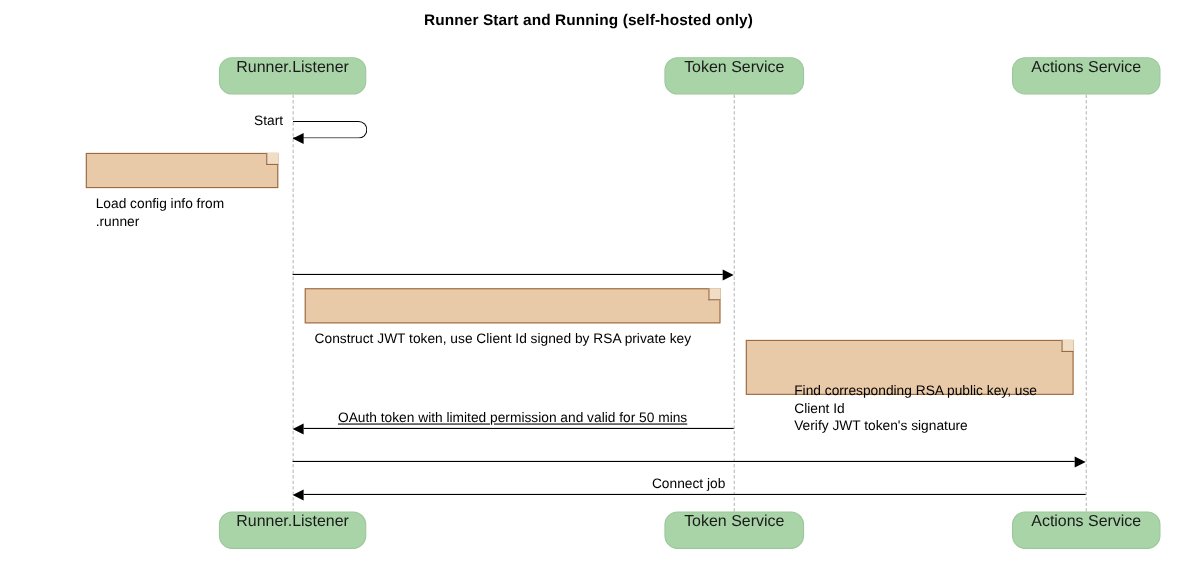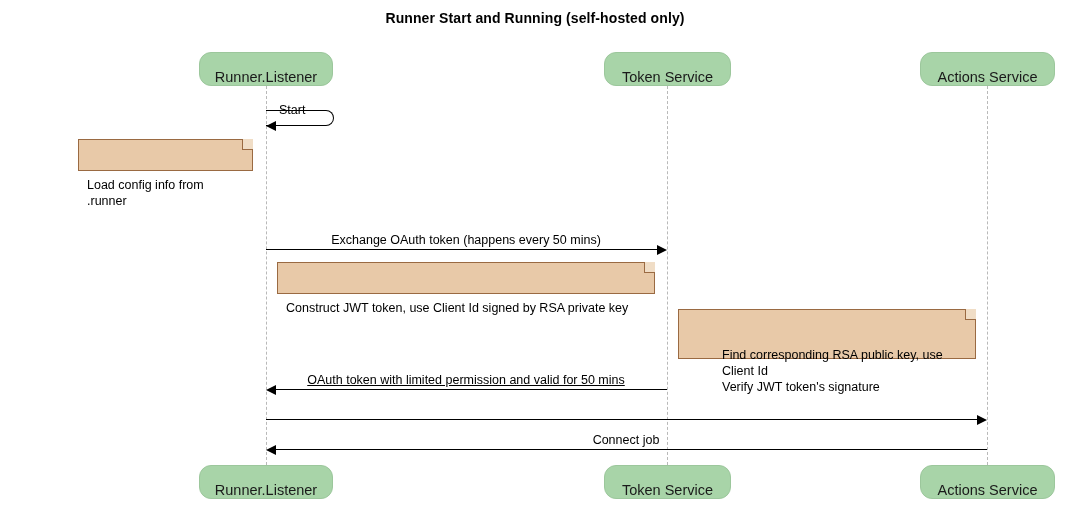--- a/index.html
+++ b/index.html
@@ -31,21 +31,21 @@
   }
 
   
   .actor{
     position:absolute;
     height:34px;
     background:#a8d4a8;
     border:1px solid #9cc79c;
     border-radius:12px;
     display:flex;
-    align-items:flex-end;
+    align-items:flex-start;
     justify-content:center;
     box-sizing:border-box;
   }
   .actor span{
     font-size:14.5px;
     color:#1a1a1a;
     white-space:nowrap;
   }
 
   
@@ -117,31 +117,30 @@
   <div class="actor" style="left:199px;top:52px;width:134px;">
     <span>Runner.Listener</span>
   </div>
   <div class="actor" style="left:604px;top:52px;width:127px;">
     <span>Token Service</span>
   </div>
   <div class="actor" style="left:920px;top:52px;width:135px;">
     <span>Actions Service</span>
   </div>
 
-  <div class="msg-label" style="left:231px;top:103px;margin-left:48px;">Start</div>
+  <div class="msg-label" style="left:231px;top:103px;">Start</div>
   <div class="selfloop" style="left:266px;top:110px;width:68px;height:16px;"></div>
   <div class="arrow-l" style="left:266px;top:121px;"></div>
 
   <div class="note" style="left:78px;top:139px;width:175px;height:32px;">
     <span class="fold"></span>
     <span>Load config info from .runner</span>
   </div>
 
 
-  <div class="msg-label center" style="left:466px;top:233px;">Exchange OAuth token (happens every 50 mins)</div>
   <div class="msg-line" style="left:266px;top:249px;width:391px;"></div>
   <div class="arrow-r" style="left:657px;top:245px;"></div>
 
   <div class="note" style="left:277px;top:262px;width:378px;height:32px;">
     <span class="fold"></span>
     <span>Construct JWT token, use Client Id signed by RSA private key</span>
   </div>
 
   <div class="note" style="left:678px;top:309px;width:298px;height:50px;padding-left:43px;">
     <span class="fold"></span>

